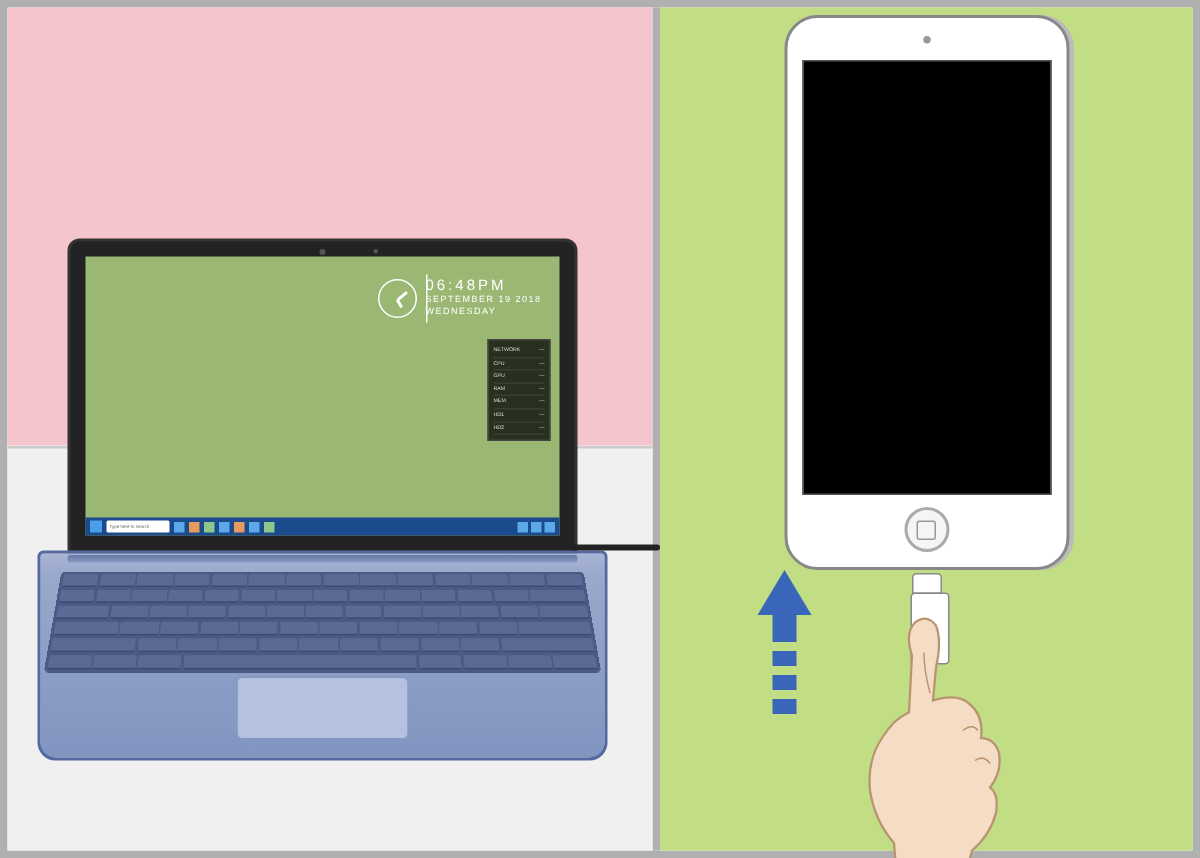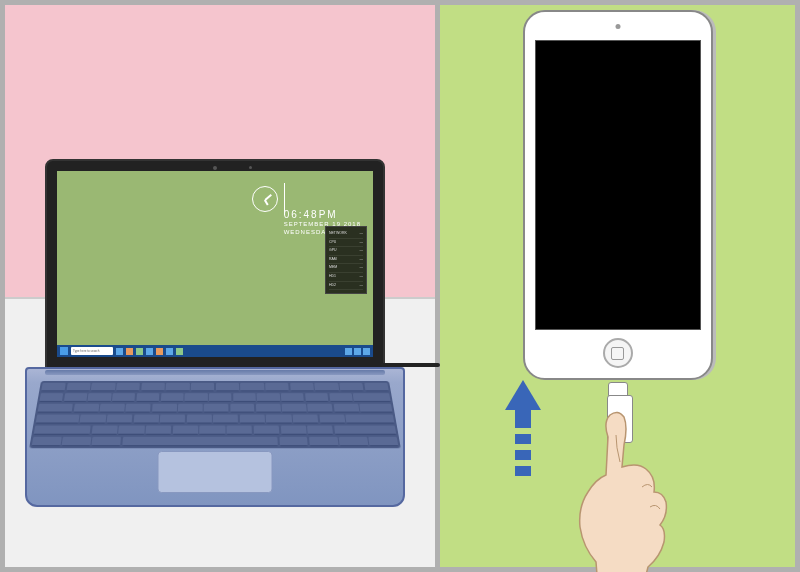--- a/index.html
+++ b/index.html
@@ -17,21 +17,21 @@
     .laptop-screen-frame::after { content: ''; position: absolute; top: 5px; left: 60%; width: 3px; height: 3px; background: #555; border-radius: 50%; }
     
     .wallpaper { width: 100%; height: 100%; background: #9ab873; position: relative; }
     
     .clock-circle { position: absolute; top: 15px; right: 95px; width: 26px; height: 26px; border: 1.5px solid #fff; border-radius: 50%; }
     .clock-circle::before { content: ''; position: absolute; top: 50%; left: 50%; width: 8px; height: 1.5px; background: #fff; transform-origin: left; transform: rotate(-40deg); }
     .clock-circle::after { content: ''; position: absolute; top: 50%; left: 50%; width: 6px; height: 1.5px; background: #fff; transform-origin: left; transform: rotate(60deg); }
     
     .clock-divider { position: absolute; top: 12px; right: 88px; width: 1px; height: 32px; background: #fff; }
     .clock-text { position: absolute; top: 13px; right: 12px; text-align: left; color: #fff; font-size: 6px; line-height: 1.3; letter-spacing: 1px; }
-    .clock-time { font-size: 10px; letter-spacing: 2px; margin-top: 24px; }
+    .clock-time { font-size: 10px; letter-spacing: 2px; }
     
     .widget { position: absolute; right: 6px; top: 55px; width: 42px; background: #2a3020; padding: 3px; color: #ddd; font-size: 3.5px; line-height: 1.6; border: 1px solid #444; }
     .widget-row { display: flex; justify-content: space-between; border-bottom: 1px solid #3a4030; padding: 1px 0; }
     
     .taskbar { position: absolute; bottom: 0; left: 0; right: 0; height: 12px; background: #1a4b8c; display: flex; align-items: center; gap: 3px; padding: 0 3px; }
     .start-btn { width: 8px; height: 8px; background: #4a9de8; }
     .search-box { width: 42px; height: 8px; background: #fff; font-size: 4px; color: #666; padding-left: 2px; display: flex; align-items: center; border-radius: 1px; }
     .task-icon { width: 7px; height: 7px; background: #5da8e8; }
     .task-icon.o { background: #e89a5d; }
     .task-icon.g { background: #8dc789; }

